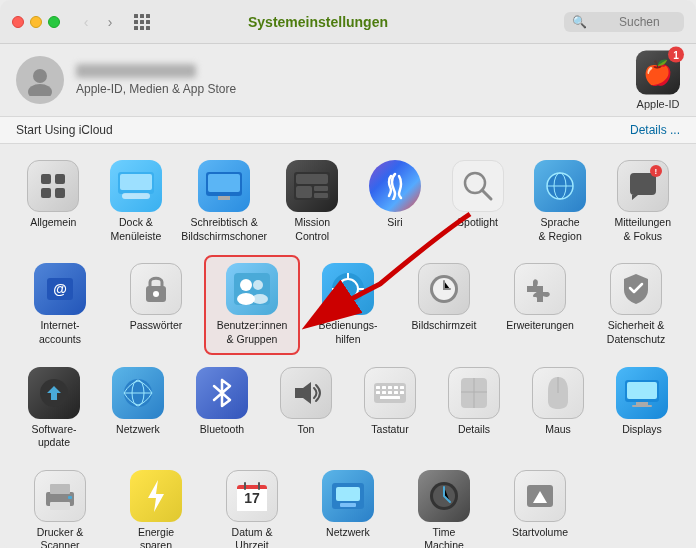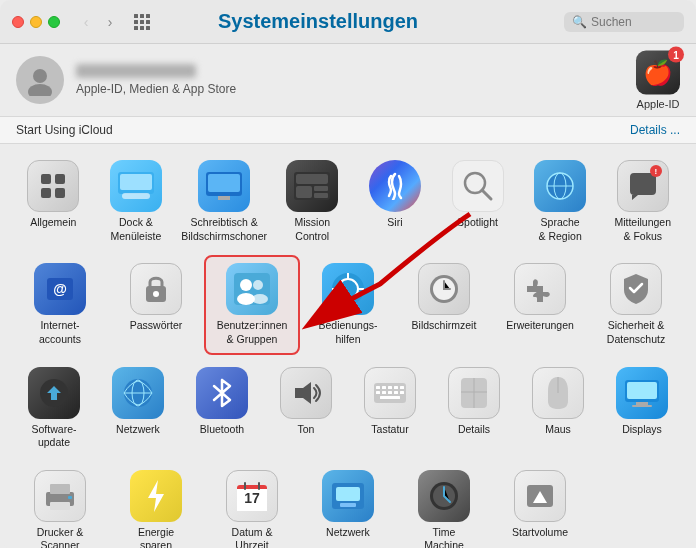--- a/index.html
+++ b/index.html
@@ -62,43 +62,44 @@
       padding: 2px;
       margin-left: 4px;
     }
     .grid-icon span {
       width: 4px;
       height: 4px;
       background: #666;
       border-radius: 0.5px;
     }
     .title-text {
-      font-size: 20px;
+      font-size: 14px;
       font-weight: 600;
-      color: #0369a1;
+      color: #4d7c0f;
       flex: 1;
       text-align: center;
       margin-left: -80px;
     }
     .search-box {
       display: flex;
       align-items: center;
       background: #d8d8d8;
       border-radius: 6px;
       padding: 3px 8px;
       gap: 4px;
       width: 120px;
     }
     .search-box input {
       background: none;
       border: none;
       outline: none;
       font-size: 12px;
       color: #0369a1;
       width: 100%;
+      margin-left: 28px;
     }
     .search-icon-glyph {
       color: #888;
       font-size: 12px;
     }
 
     
     .profile-bar {
       display: flex;
       align-items: center;

